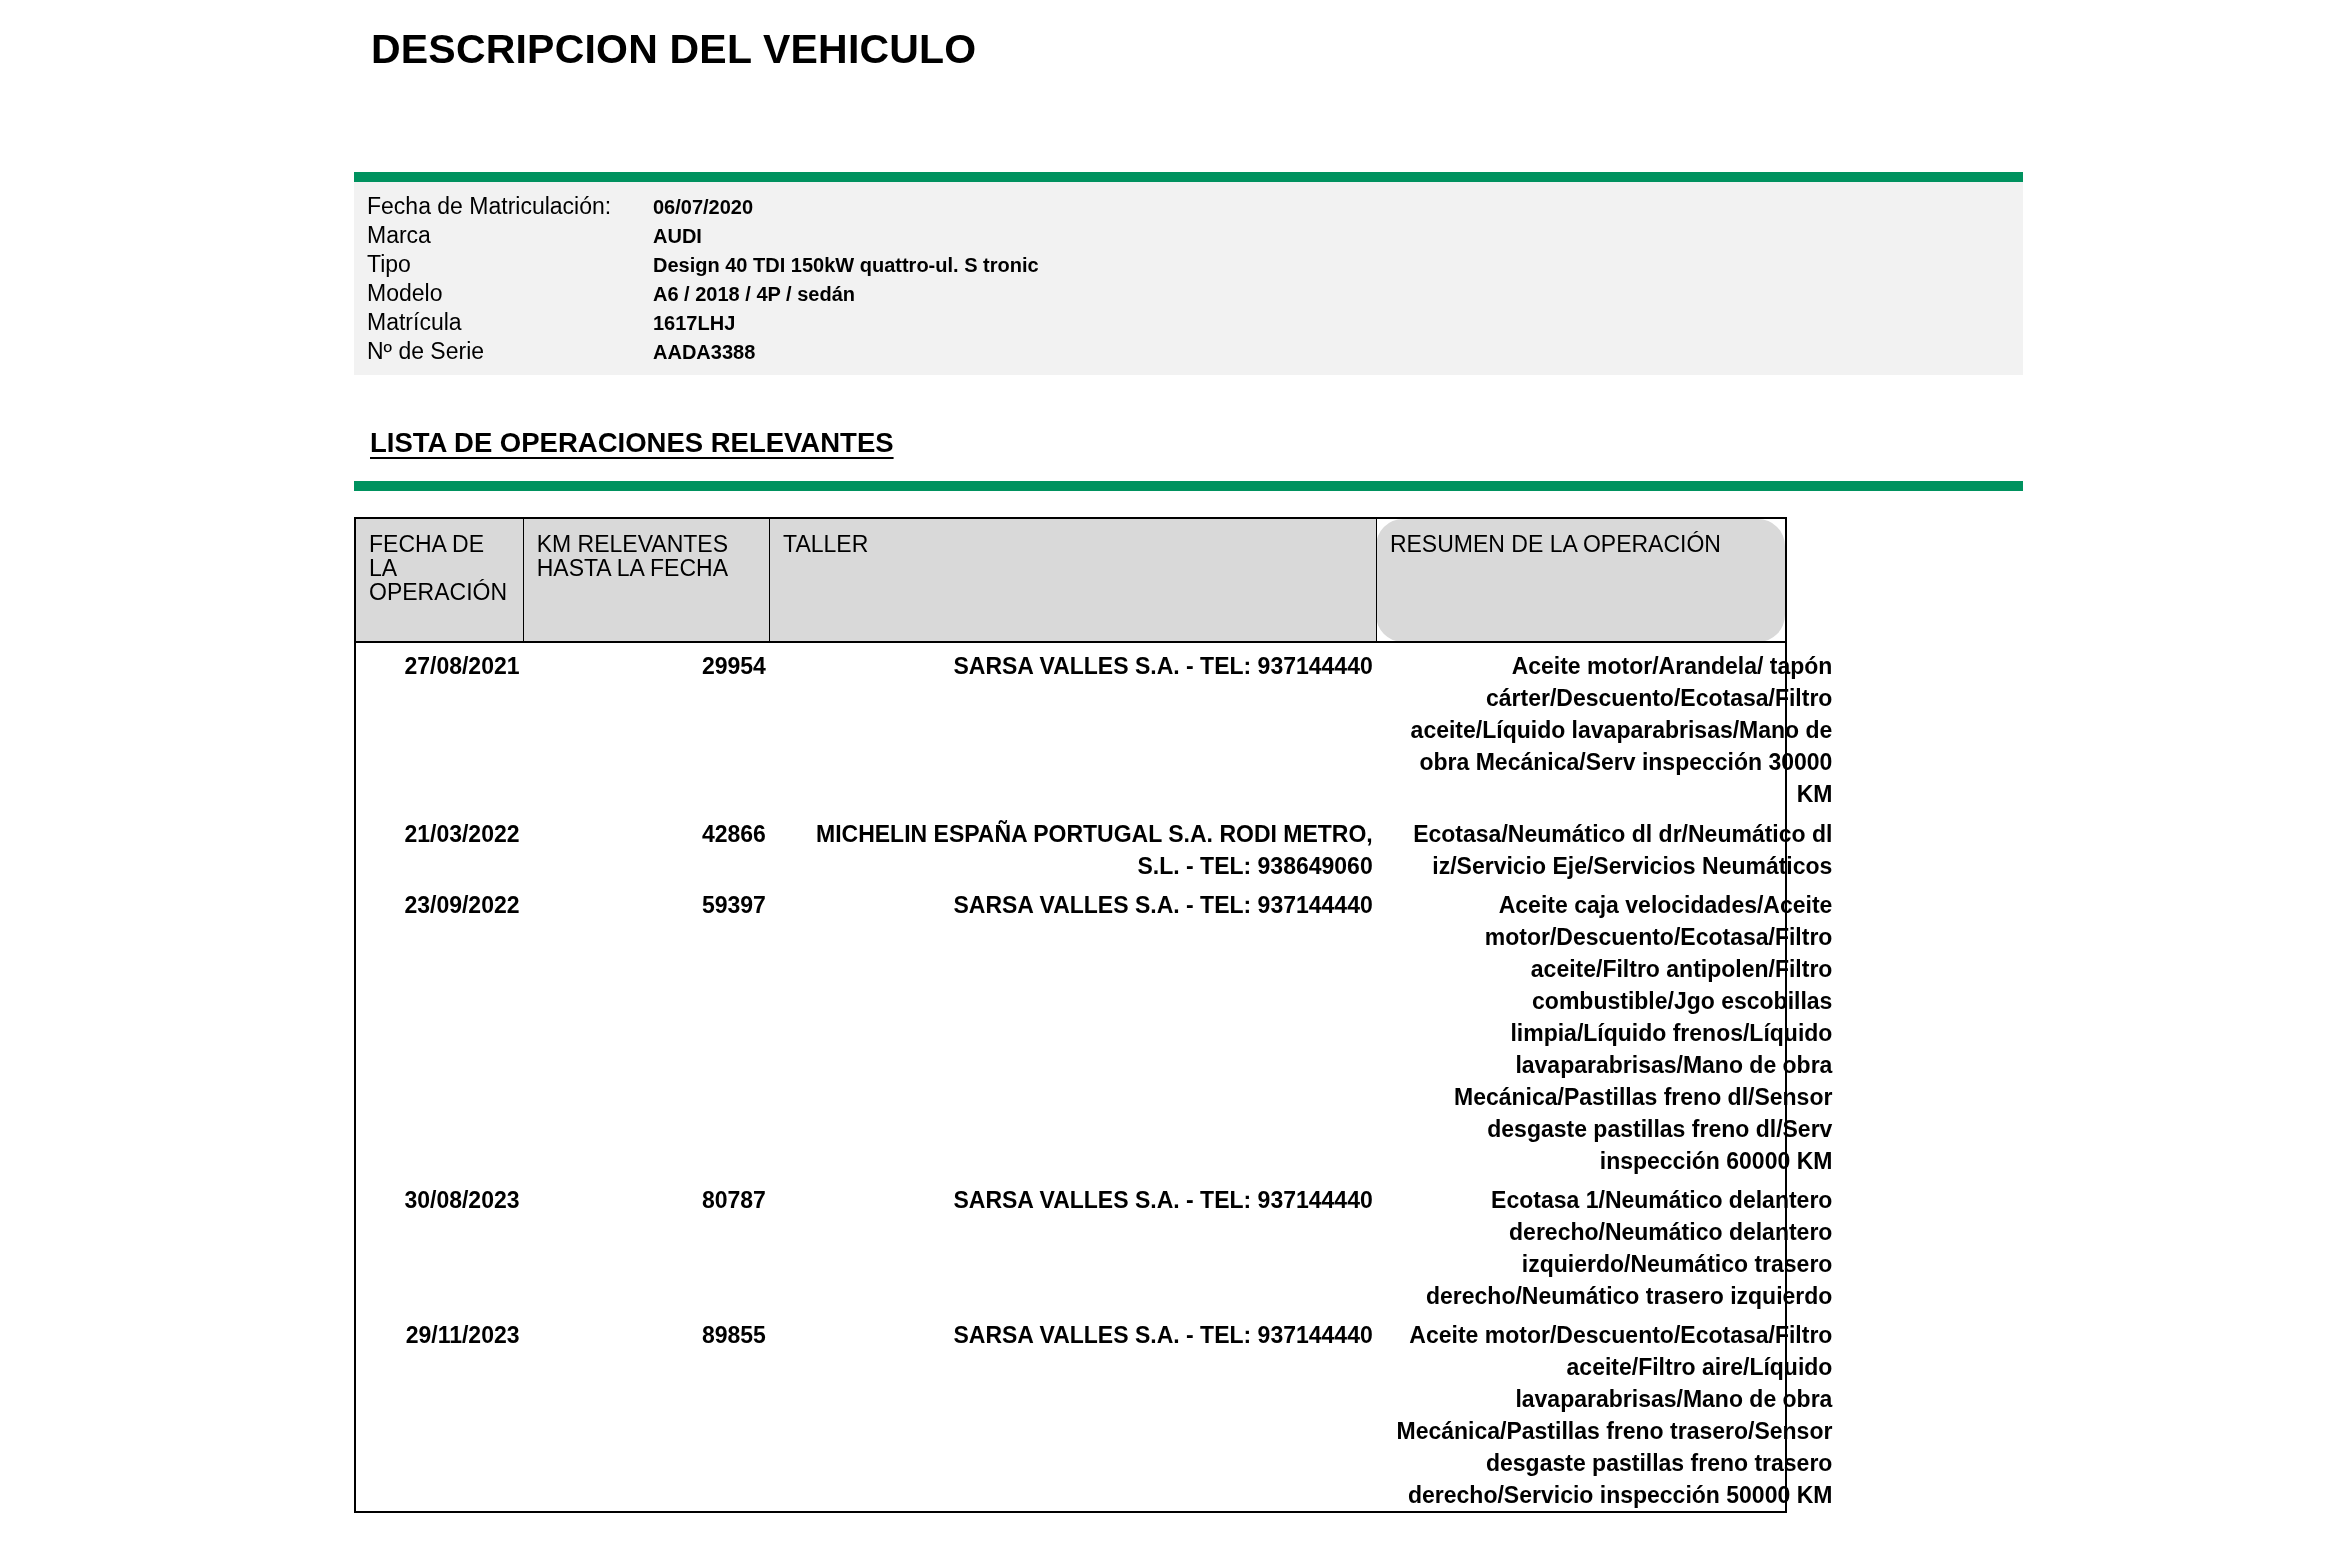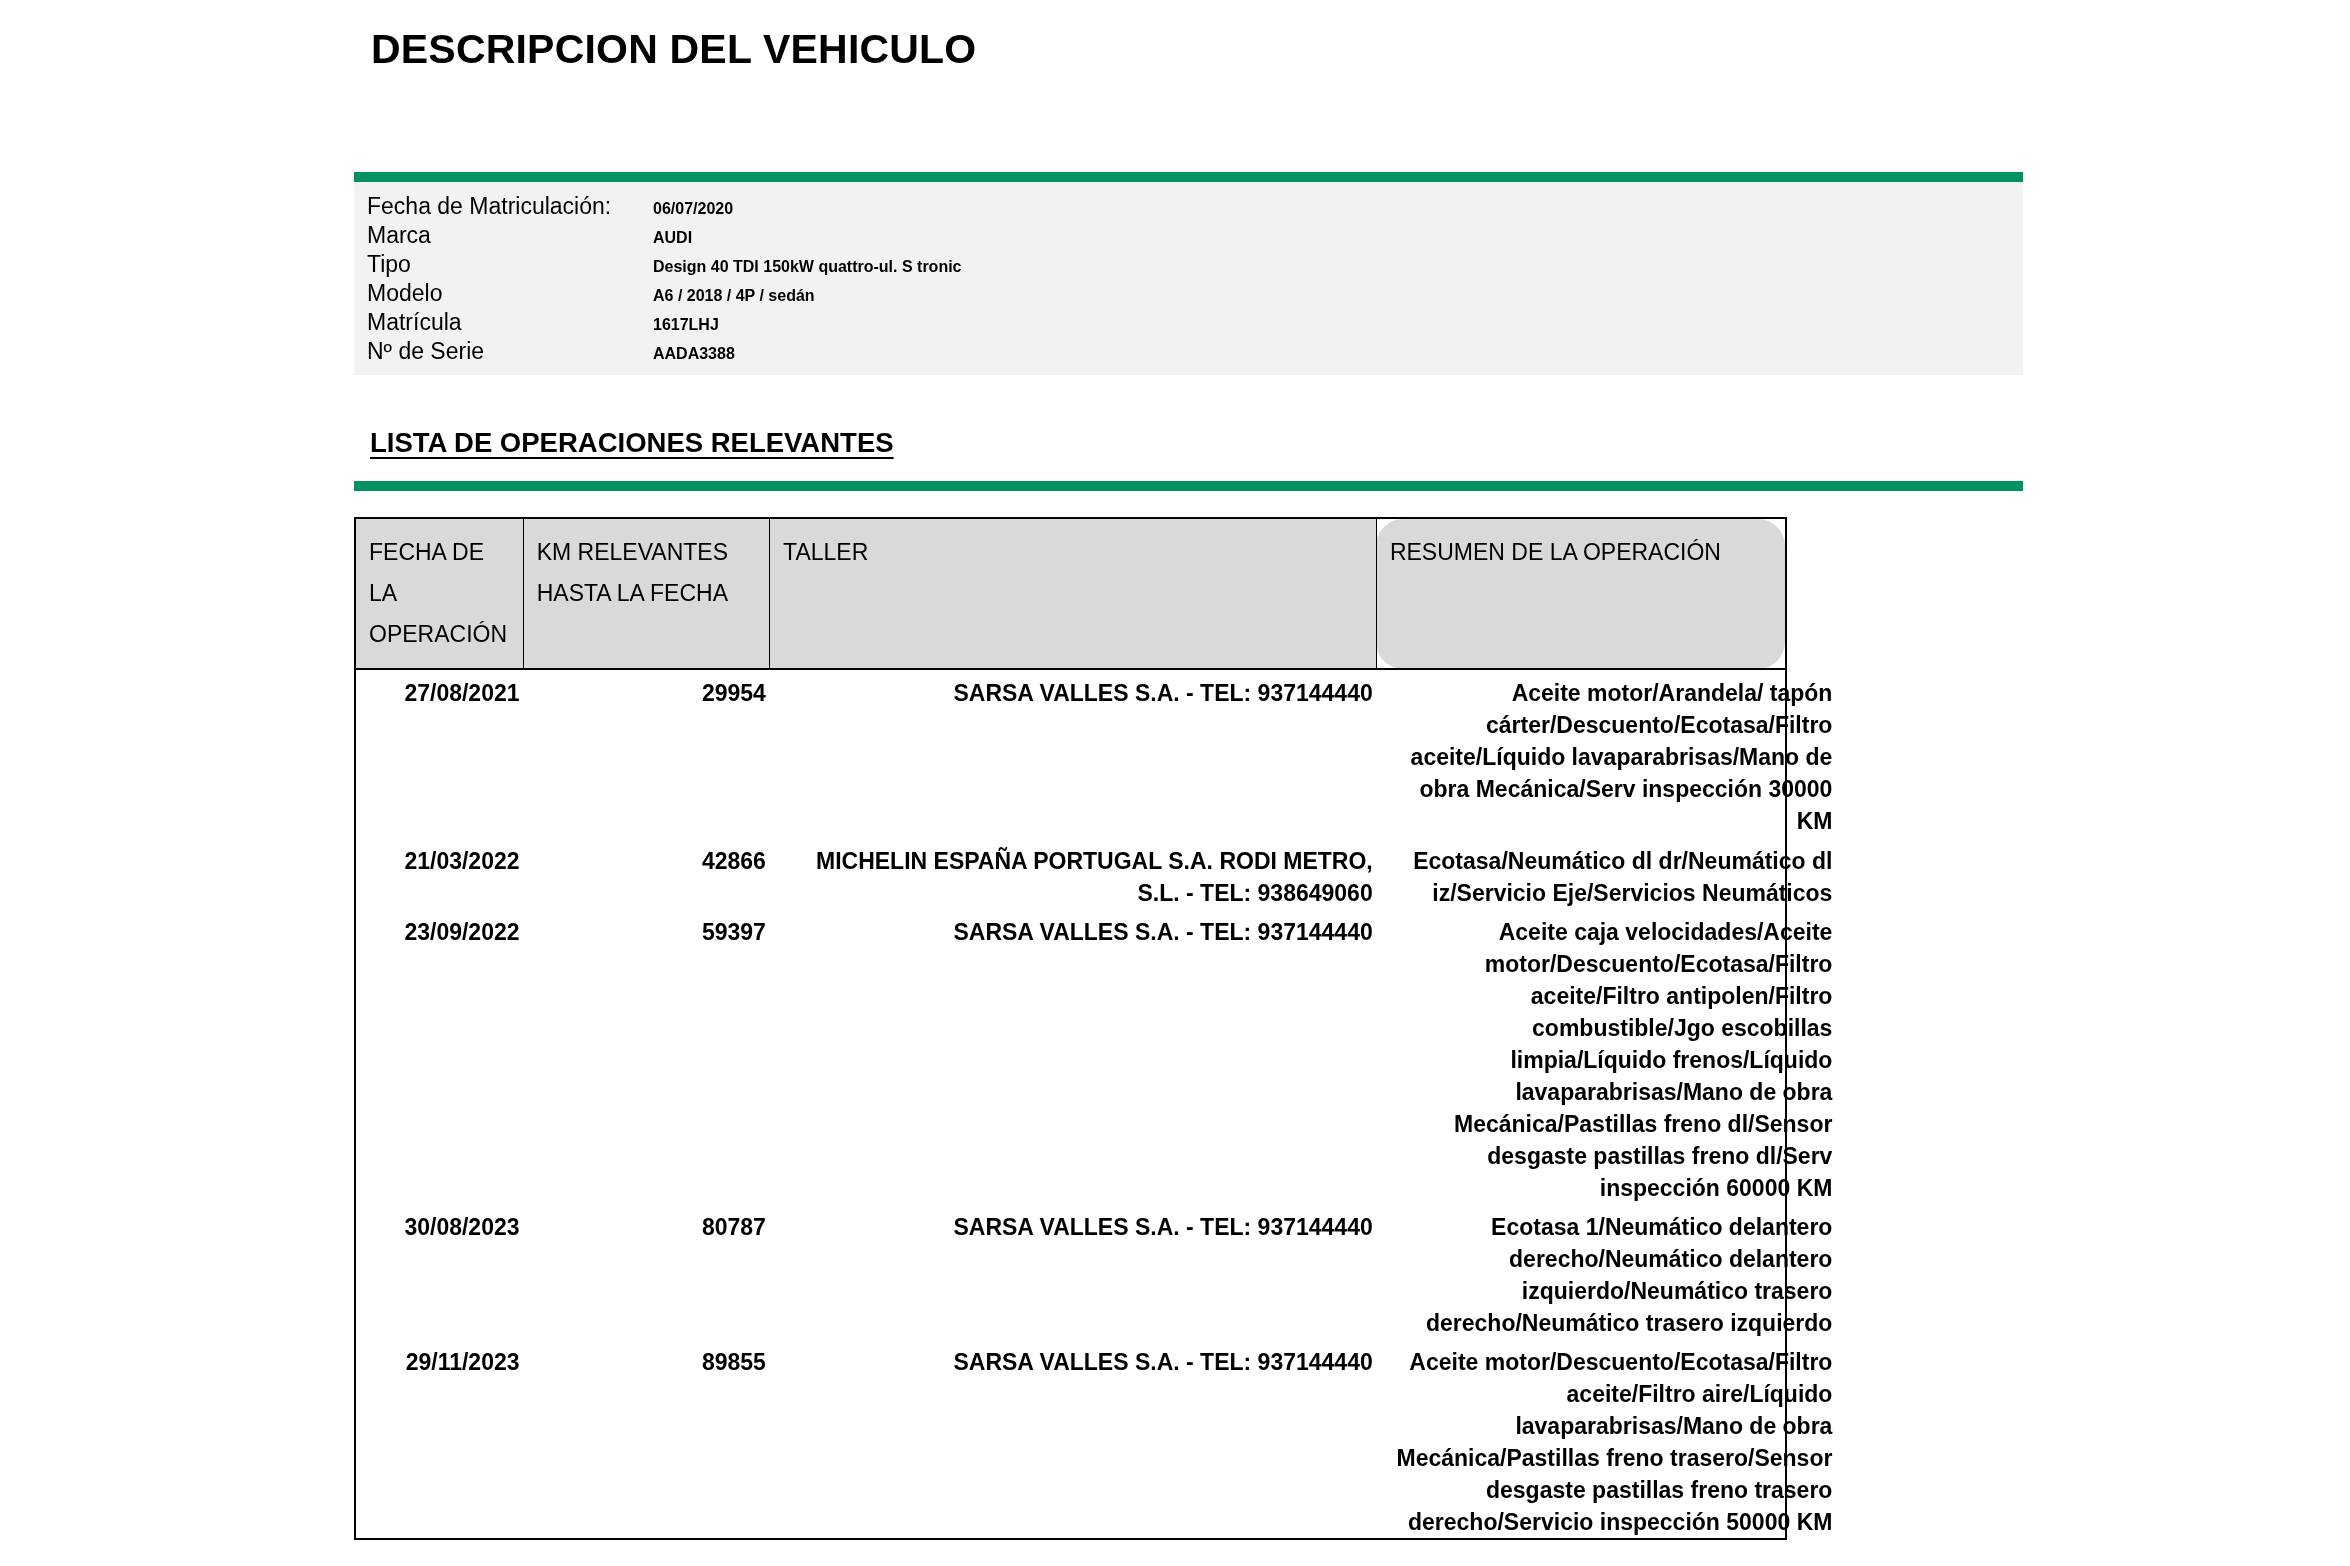--- a/index.html
+++ b/index.html
@@ -51,21 +51,21 @@
   }
   .vlabel {
     width: 299px;
     padding-left: 13px;
     box-sizing: border-box;
     font-size: 23px;
     font-weight: 400;
     white-space: nowrap;
   }
   .vvalue {
-    font-size: 16px;
+    font-size: 20px;
     font-weight: bold;
     white-space: nowrap;
   }
 
   
   #section-heading {
     position: absolute;
     left: 370px;
     top: 427px;
     font-size: 27.5px;
@@ -105,21 +105,21 @@
   table.ops col.c-res   { width: 408px; }
 
   table.ops thead th {
     background: #d9d9d9;
     border-right: 1.8px solid #000000;
     border-bottom: 2.8px solid #000000;
     vertical-align: top;
     text-align: left;
     font-weight: 400;
     font-size: 23px;
-    line-height: 41px;
+    line-height: 24px;
     padding: 13px 5.5px 13px 13px;
     height: 123px;
     box-sizing: border-box;
     word-wrap: break-word;
   }
   table.ops thead th:last-child { border-right: none; border-radius: 27px; }
 
   table.ops tbody td {
     vertical-align: top;
     text-align: left;

